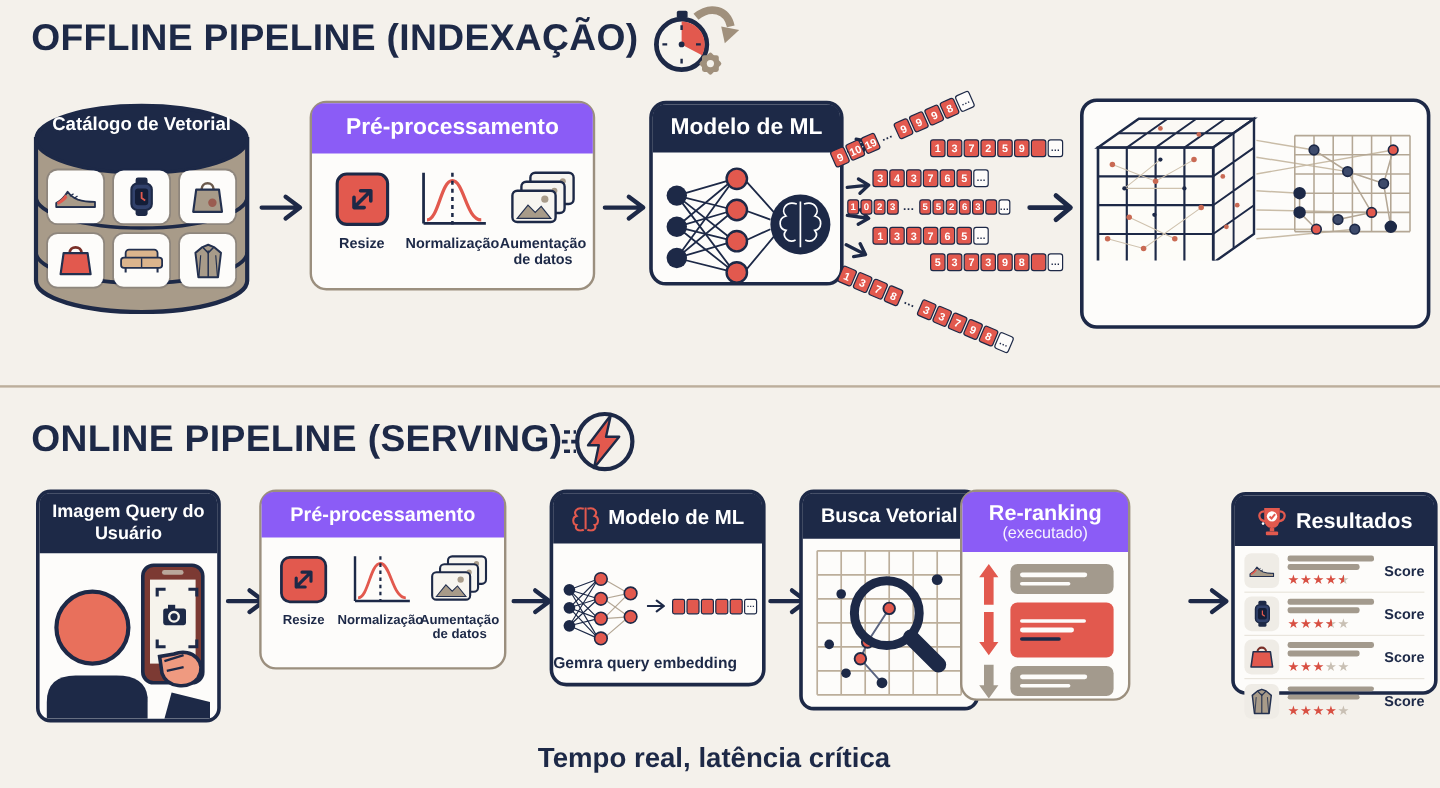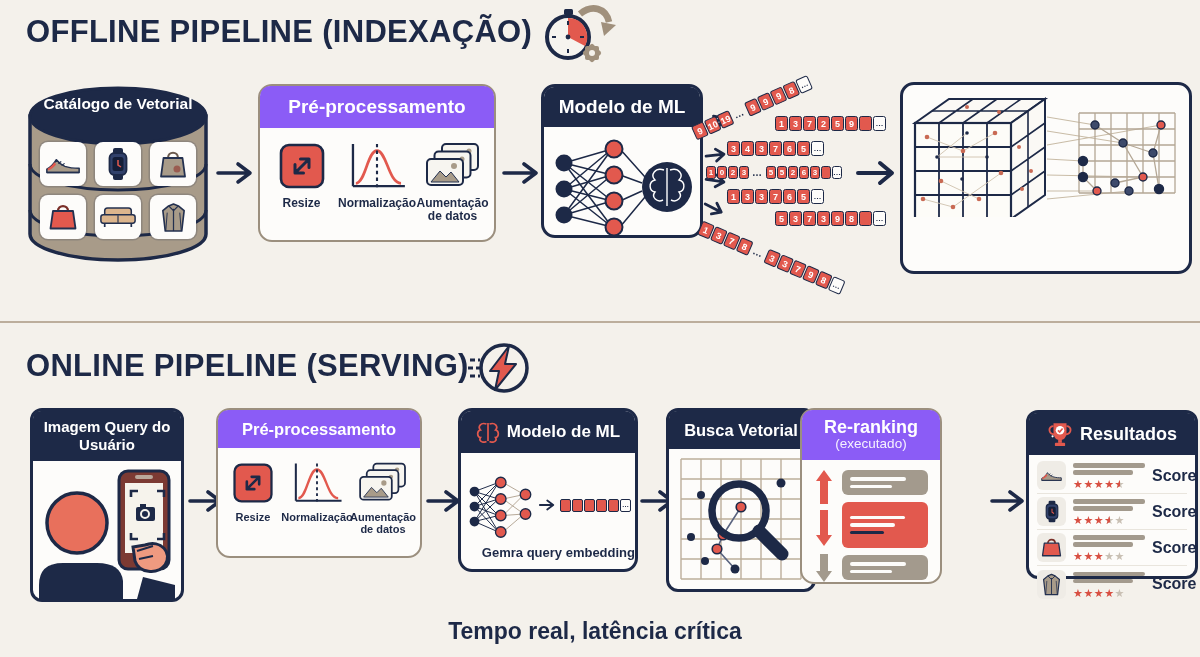--- a/index.html
+++ b/index.html
@@ -77,21 +77,21 @@
   #modelo1 .nn-wrap { padding:6px 2px 0; }
   #modelo2 { left:458px; top:408px; width:180px; height:164px; }
   #modelo2 .box-head { height:42px; font-size:17px; }
   #modelo2 .nn-row { display:flex; align-items:center; gap:3px; padding:8px 4px 0 6px; }
   #modelo2 .mini-strip { display:flex; gap:1px; }
   .mcell {
     width:11px; height:13px; background:#e2594e; border:1.4px solid #1d2947; border-radius:2px;
   }
   .mcell.end { background:#fdfcfa; color:#1d2947; font-size:7px; line-height:10px; text-align:center; font-weight:700; }
   #modelo2-cap {
-    position:absolute; bottom:9px; left:0; width:100%; text-align:right;
+    position:absolute; bottom:9px; left:0; width:100%; text-align:left;
     font-size:13px; font-weight:800; color:#1d2947;
   }
   
   #embeddings { position:absolute; left:0; top:0; width:1200px; height:330px; pointer-events:none; }
   .fan-arrow { position:absolute; }
   .estrip { position:absolute; display:flex; align-items:center; gap:1px; }
   .ecell {
     width:13px; height:15px; background:#e2594e; border:1.5px solid #1d2947; border-radius:2.5px;
     color:#fff; font-size:9px; font-weight:700; display:flex; align-items:center; justify-content:center;
   }
@@ -139,21 +139,21 @@
   .res-ico svg { max-width:23px; max-height:23px; }
   .res-mid { display:flex; flex-direction:column; gap:2.5px; }
   .res-bar { height:4.5px; border-radius:2px; background:#a39a8d; }
   .res-bar.b1 { width:72px; } .res-bar.b2 { width:60px; }
   .stars { line-height:11px; height:11px; }
   .star { position:relative; display:inline-block; font-size:11px; color:#c9c0b4; letter-spacing:.5px; font-style:normal; }
   .star.full { color:#d84f42; }
   .star.half::before {
     content:"★"; position:absolute; left:0; top:0; width:55%; overflow:hidden; color:#d84f42;
   }
-  .res-score { margin-left:auto; font-size:16px; font-weight:800; color:#1d2947; }
+  .res-score { margin-left:auto; font-size:12px; font-weight:800; color:#1d2947; }
 </style>
 </head>
 <body>
 
 <div id="canvas">
 
   <div class="sec-title" id="t-offline">OFFLINE PIPELINE (INDEXAÇÃO)</div>
 
   <div class="title-icon" id="ic-stopwatch">
     <svg width="76" height="64" viewBox="0 0 76 64">

